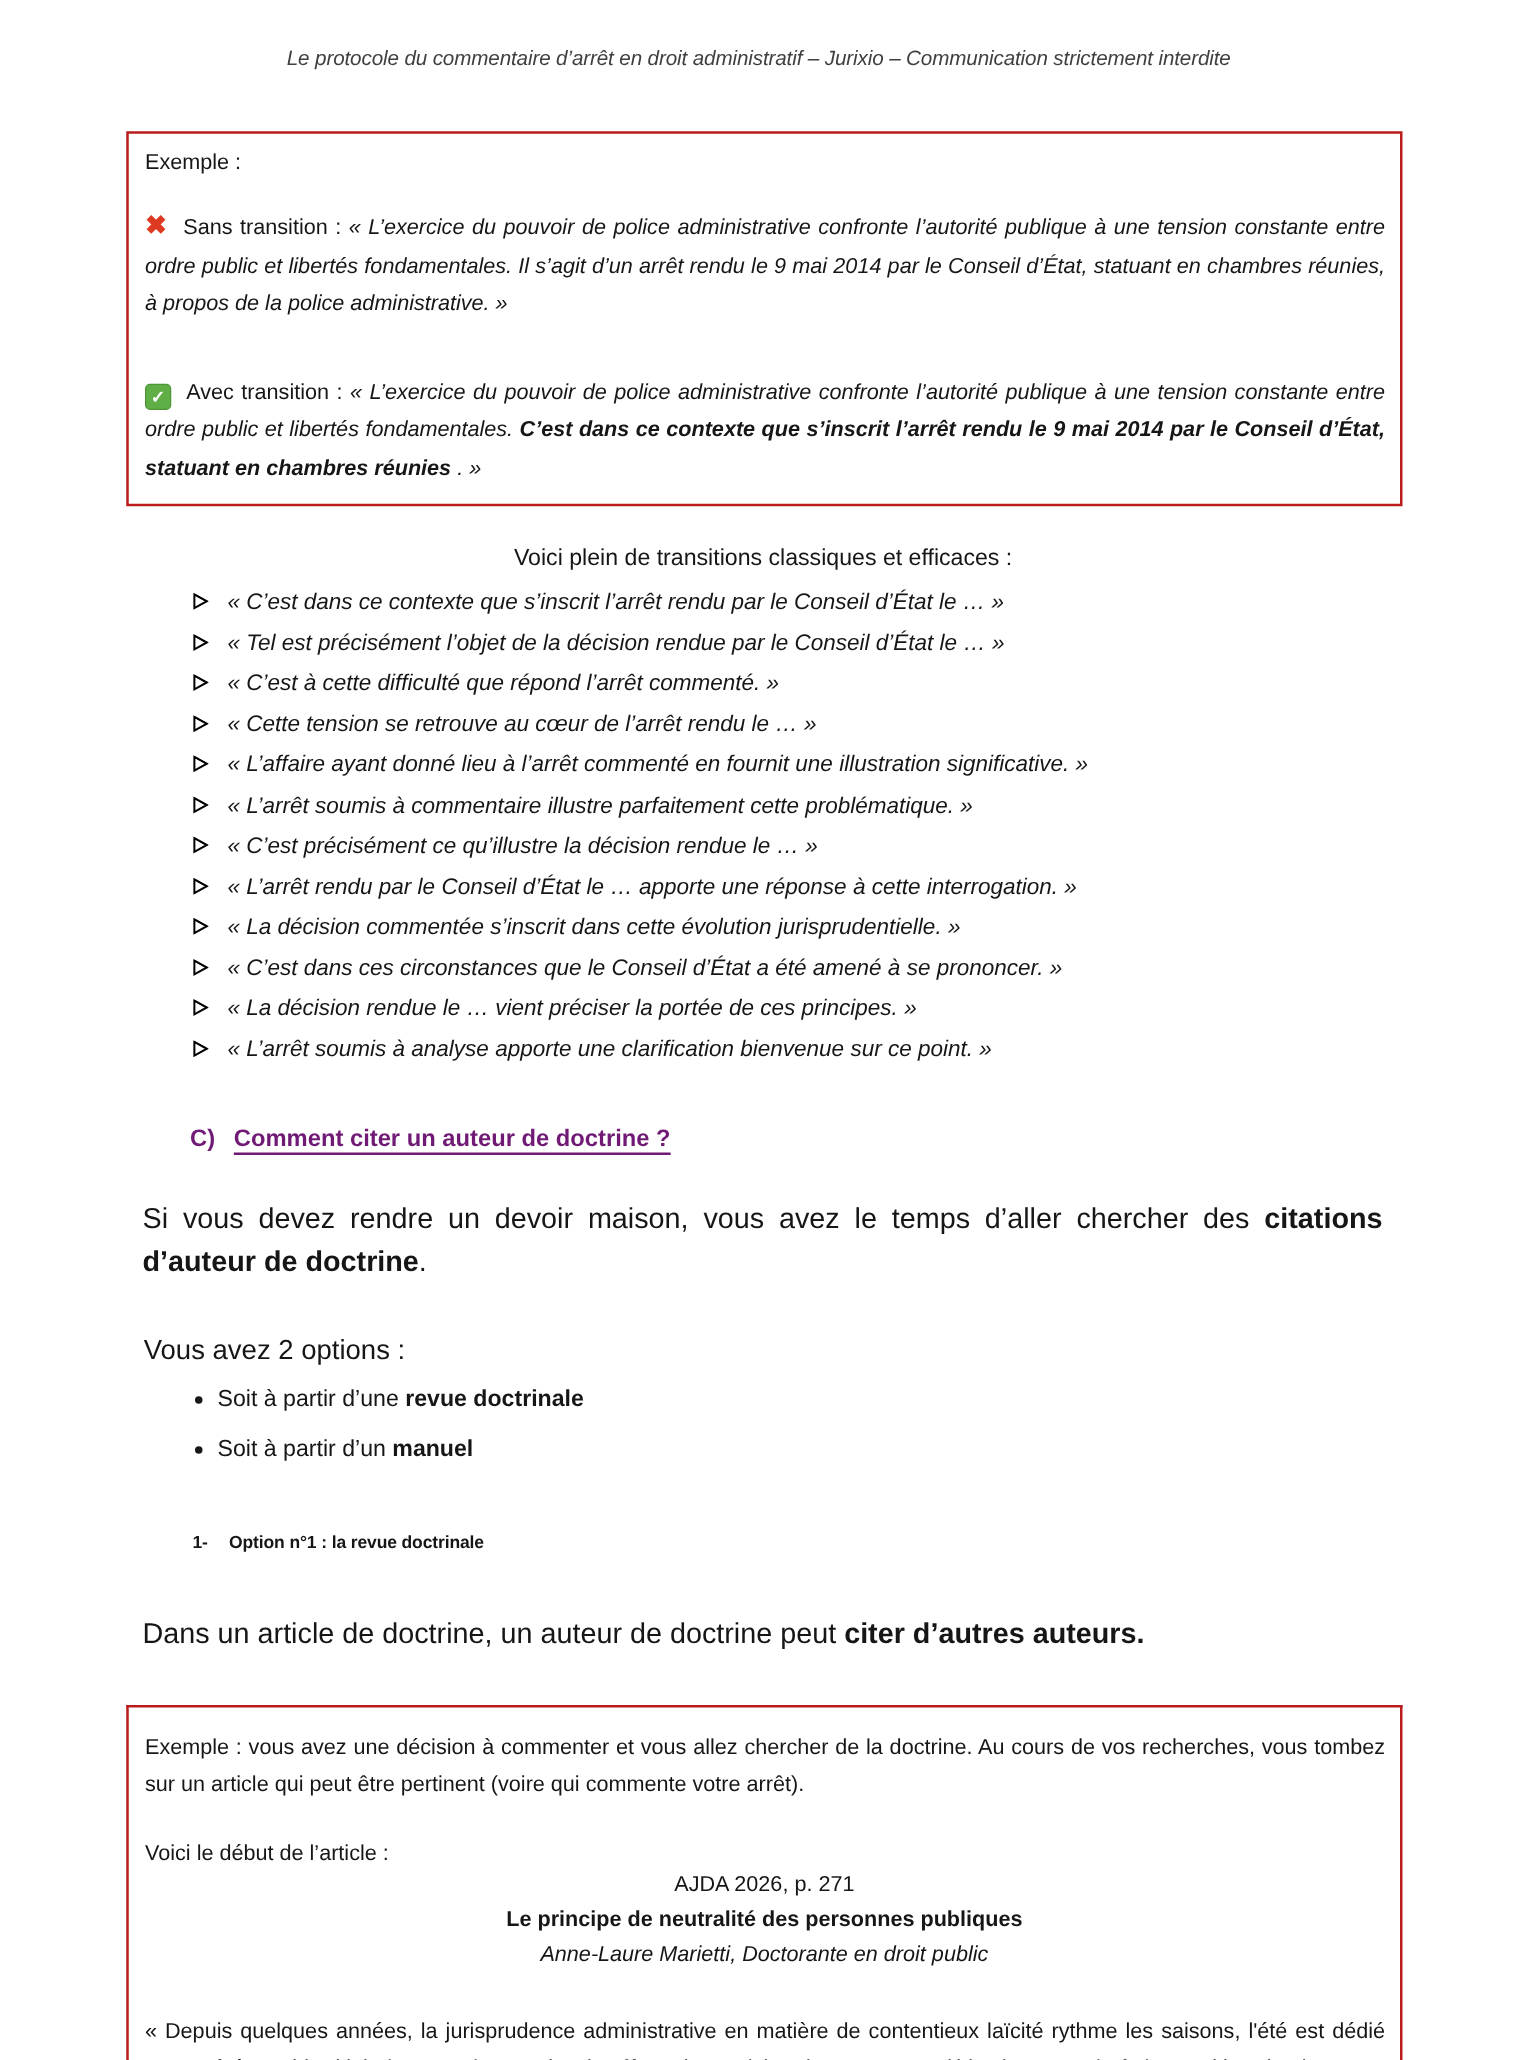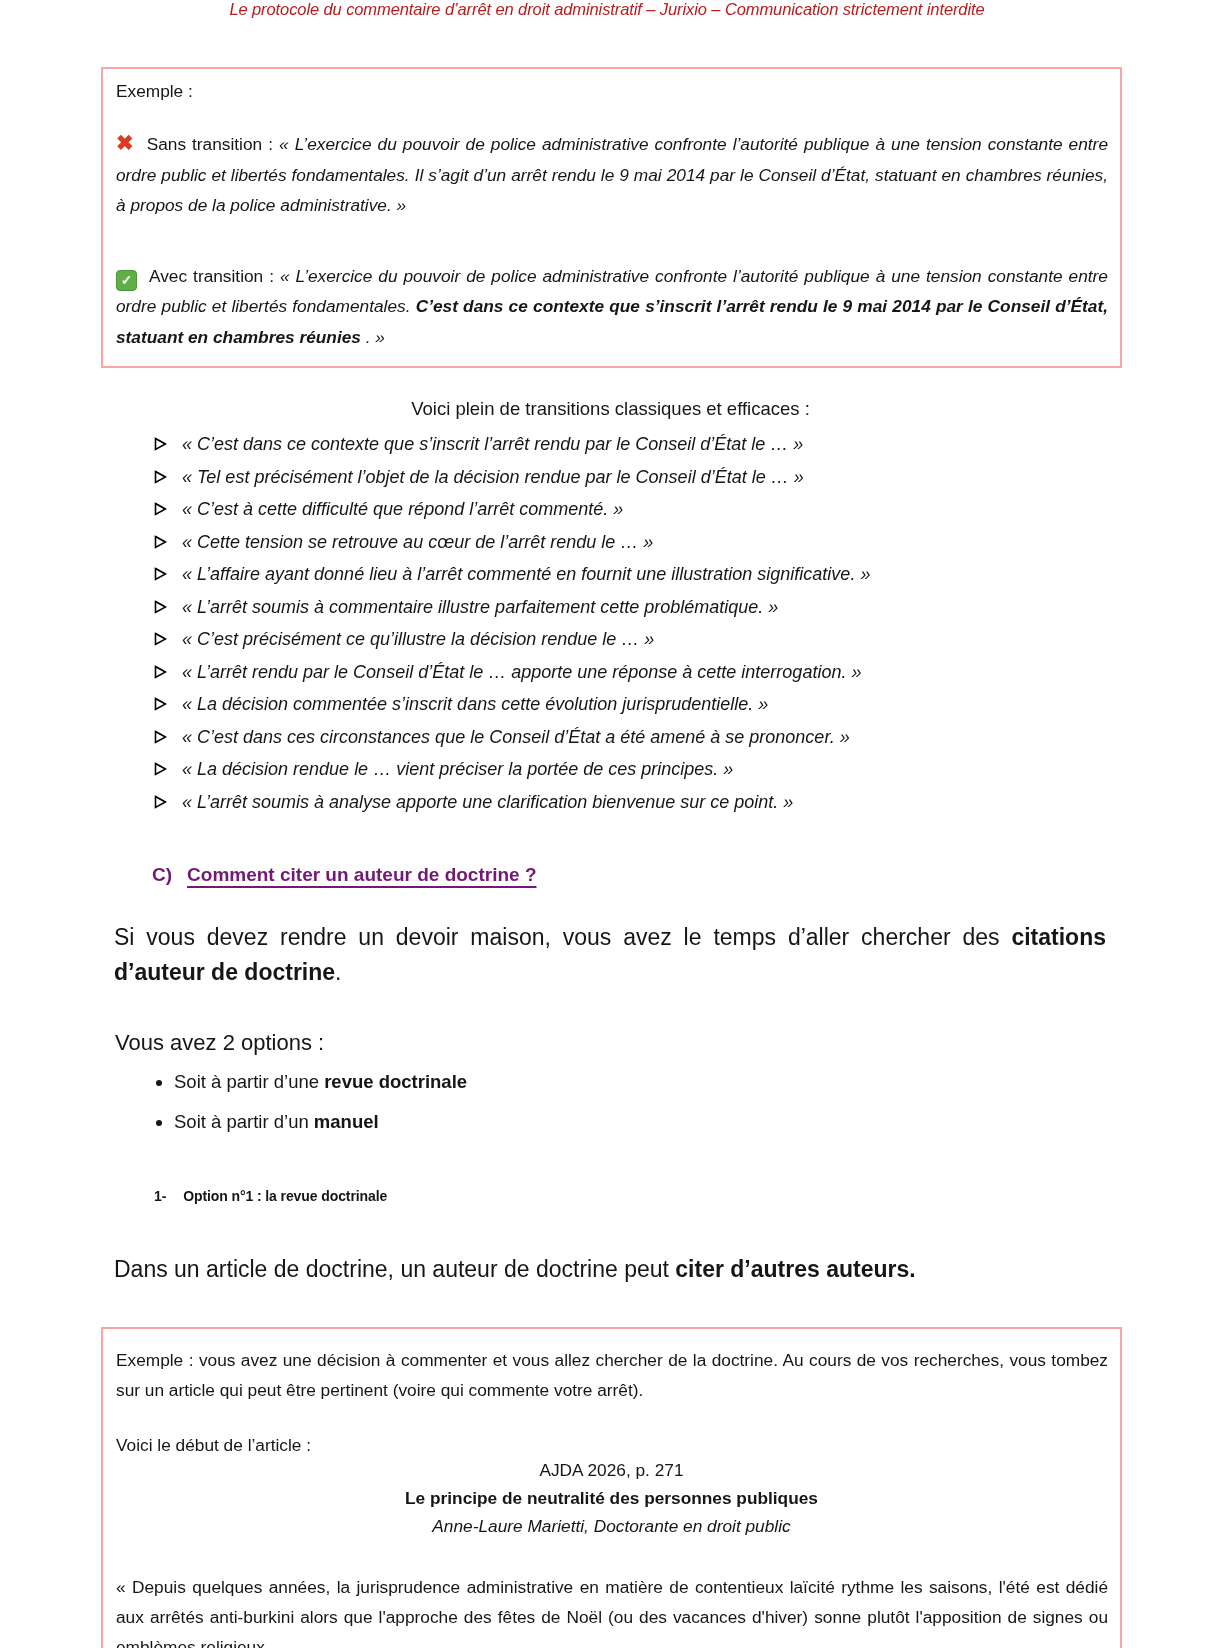--- a/index.html
+++ b/index.html
@@ -3,28 +3,28 @@
 <meta charset="utf-8">
 <style>
   html,body{margin:0;padding:0;}
   body{
     width:1214px;height:1648px;background:#ffffff;overflow:hidden;
     font-family:"Liberation Sans", sans-serif;color:#161616;
     -webkit-font-smoothing:antialiased;
   }
   .page{position:relative;width:1214px;height:1648px;}
   .doc-header{
-    text-align:center;font-style:italic;
-    font-size:16.5px;letter-spacing:-0.1px;color:#b91c1c;
+    padding-top:38px;text-align:center;font-style:italic;
+    font-size:16.5px;letter-spacing:-0.1px;color:#404040;
   }
   .content{margin-left:114px;margin-right:108px;}
 
   
   .xbox{
-    border:2px solid #fca5a5;
+    border:2px solid #b91c1c;
     margin-left:-13px;margin-right:-16px;
     padding:8px 12px 14px 12px;
     font-size:17.3px;
   }
   .box1{margin-top:48px;}
   .box-label{margin:4px 0 0 1px;}
   .quote-para{
     text-align:justify;line-height:30.5px;margin:26px 0 0 1px;
   }
   .quote-para .q{font-style:italic;}

